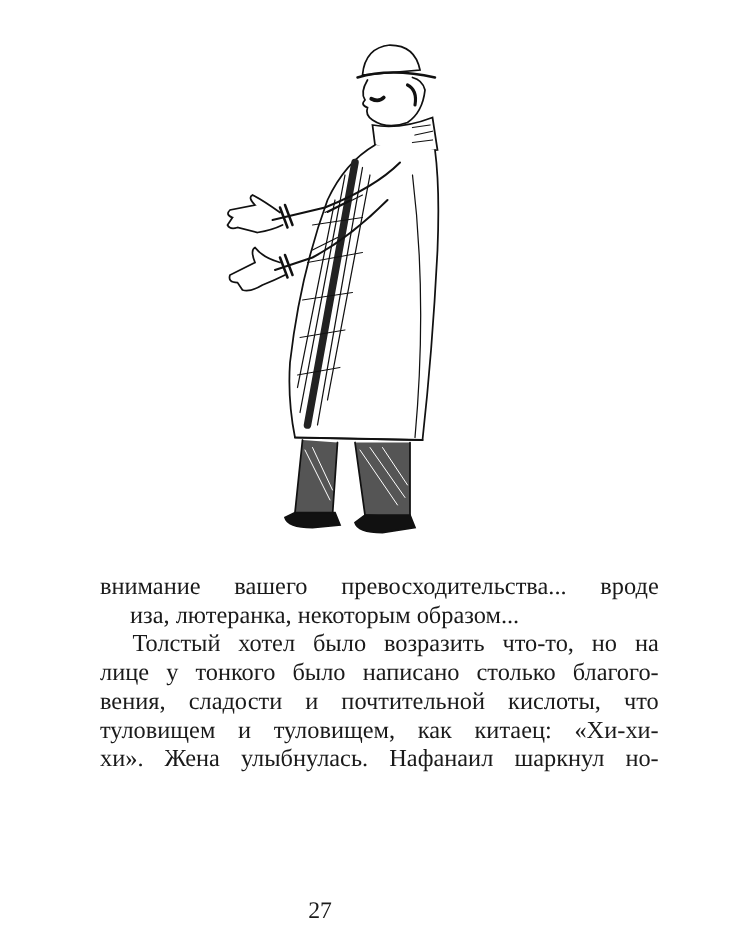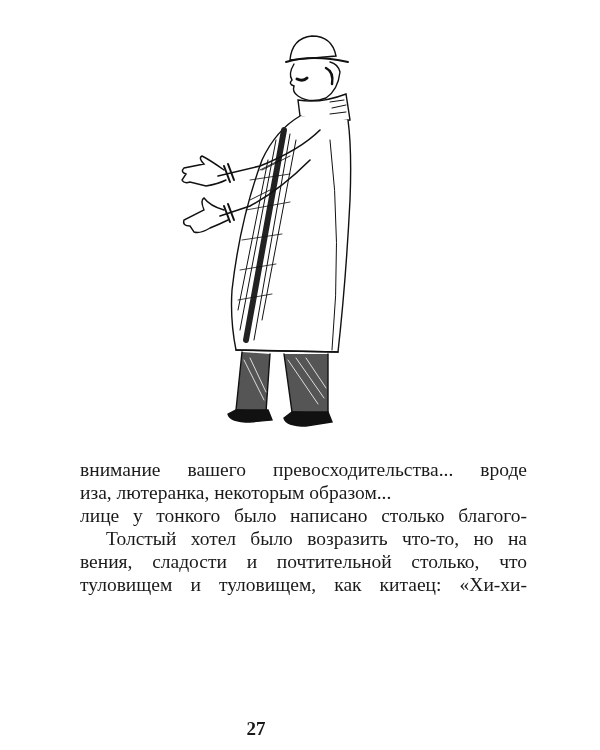--- a/index.html
+++ b/index.html
@@ -1,22 +1,22 @@
 <!DOCTYPE html>
 <html><head>
 <meta charset="utf-8">
 <style>
   html, body { margin:0; padding:0; background:#ffffff; }
   body { width:600px; height:750px; position:relative; overflow:hidden; font-family:"DejaVu Serif", "Liberation Serif", serif; color:#1a1a1a; }
   .illustration { position:absolute; left:180px; top:20px; width:240px; height:420px; }
   .text-block { position:absolute; left:80px; top:458px; width:447px; font-size:19.5px; line-height:23px; font-family:Liberation Serif, serif; }
   .line { display:block; white-space:nowrap; text-align:justify; text-align-last:justify; height:23px; }
-  .line.last { text-align-last:left; }
+  .line.last { text-align-last:left;margin-left:24px; }
   .line.indent { padding-left:26px; }
-  .page-number { position:absolute; left:0; width:512px; top:718px; text-align:center; font-family:"Liberation Serif", serif; font-size:19px;font-weight:bold; }
+  .page-number { position:absolute; left:0; width:512px; top:718px; text-align:center; font-family:"Liberation Serif", serif; font-size:19px; }
 </style>
 </head>
 <body>
 
 <div class="illustration">
   <svg width="240" height="420" viewBox="0 0 240 420" xmlns="http://www.w3.org/2000/svg" fill="none" stroke="#111" stroke-width="1.4" stroke-linecap="round">
 
     <path d="M110 40 Q112 18 132 16 Q152 16 156 36 Z" fill="#fff"></path>
     <path d="M106 42 Q132 34 168 42" stroke-width="2"></path>
 
@@ -54,22 +54,23 @@
     <path d="M104 398 Q106 406 126 406 L152 402 L148 392 L112 392 Z" fill="#111"></path>
   </svg>
 </div>
 
 <div class="text-block">
   <div class="paragraph">
     <span class="line">внимание вашего превосходительства... вроде</span>
     <span class="line last">иза, лютеранка, некоторым образом...</span>
   </div>
   <div class="paragraph">
+    <span class="line indent">Толстый хотел было возразить что-то, но на</span>
     <span class="line">лице у тонкого было написано столько благого-</span>
-    <span class="line indent">Толстый хотел было возразить что-то, но на</span>
-    <span class="line">вения, сладости и почтительной столько, что</span>
+    <span class="line">вения, сладости и почтительной кислоты, что</span>
   </div>
   <div class="paragraph">
     <span class="line">туловищем и туловищем, как китаец: «Хи-хи-</span>
+    <span class="line">хи». Жена улыбнулась. Нафанаил шаркнул но-</span>
   </div>
 </div>
 
 <div class="page-number">27</div>
 
 </body></html>

